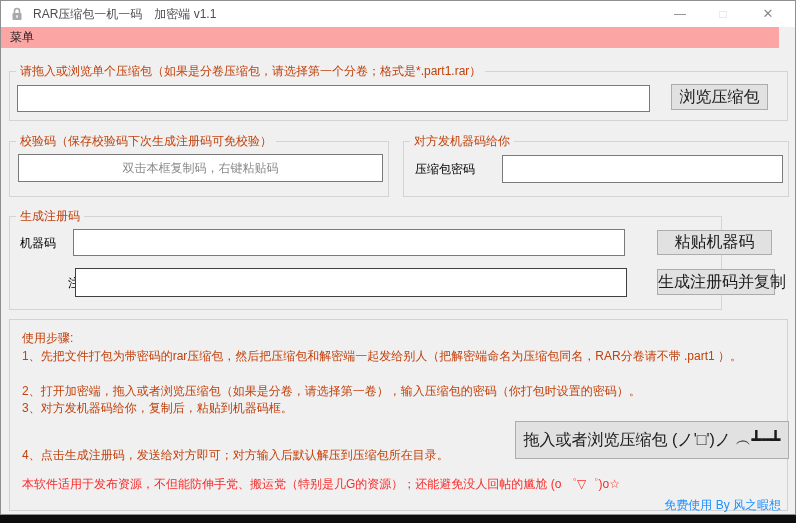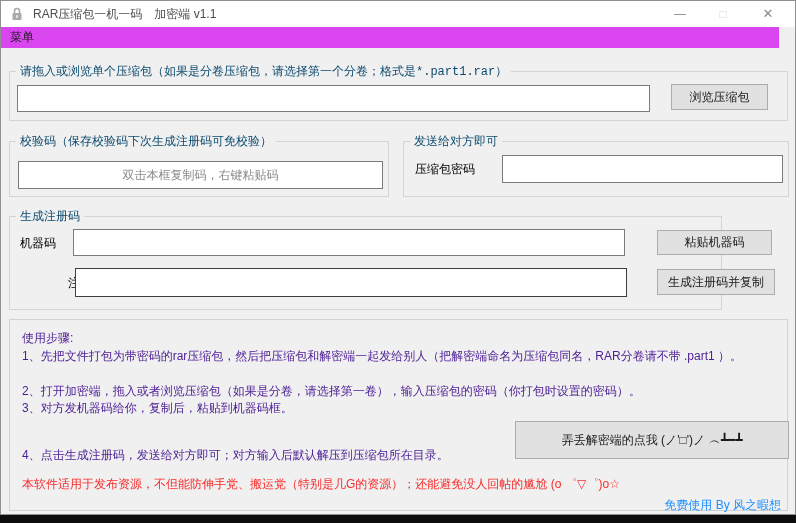--- a/index.html
+++ b/index.html
@@ -17,45 +17,45 @@
   }
   
   .titlebar { position:absolute; top:0; left:0; right:0; height:26px; background:#ffffff; }
   .app-icon { position:absolute; left:9px; top:6px; width:14px; height:14px; }
   .title-text { position:absolute; left:32px; top:0; height:26px; line-height:26px; color:#4d4d4d; white-space:pre; }
   .winbtn { position:absolute; top:0; width:32px; height:26px; line-height:26px; text-align:center; color:#8a8a8a; font-size:12px; background:transparent; border:none; font-family:inherit; }
   .winbtn.min { left:663px; }
   .winbtn.max { left:706px; color:#d9d9d9; }
   .winbtn.close { left:751px; font-size:13px; }
   
-  .menubar { position:absolute; top:26px; left:0; right:16px; height:21px; background:#d946ef; }
+  .menubar { position:absolute; top:26px; left:0; right:16px; height:21px; background:#fca5a5; }
   .menu-item { position:absolute; left:0; top:0; height:21px; line-height:21px; padding:0 9px; color:#1a1a1a; background:transparent; border:none; font-family:inherit; font-size:12px; }
   
   .group { position:absolute; border:1px solid #d4d4d4; }
-  .glabel { position:absolute; top:-9px; left:6px; background:#f0f0f0; padding:0 4px; color:#0c4a6e; white-space:nowrap;font-family:Liberation Mono, monospace; }
+  .glabel { position:absolute; top:-9px; left:6px; background:#f0f0f0; padding:0 4px; color:#c2410c; white-space:nowrap; }
   .tb {
     position:absolute; border:1px solid #7a7a7a; background:#fff;
     font-family:inherit; font-size:12px; color:#1a1a1a; padding:0 5px; outline:none;
   }
   .tb::placeholder { color:#8a8a8a; opacity:1; }
   .tb.center { text-align:center; }
   .tb.dark { border-color:#3f3f3f; }
   .btn {
     position:absolute; background:#e1e1e1; border:1px solid #acacac;
-    font-family:inherit; font-size:12px; color:#1a1a1a; white-space:nowrap;
+    font-family:inherit; font-size:16px; color:#1a1a1a; white-space:nowrap;
   }
   .flabel { position:absolute; color:#000000; white-space:nowrap; }
   
   .g-archive { left:8px; top:70px; width:779px; height:50px; }
   .g-check   { left:8px; top:140px; width:380px; height:56px; }
   .g-pwd     { left:402px; top:140px; width:386px; height:56px; }
   .g-reg     { left:8px; top:215px; width:713px; height:94px; }
   
   .steps-panel { position:absolute; left:8px; top:318px; width:779px; height:192px; border:1px solid #d2d2d2; background:#f0f0f0; }
-  .step-line { position:absolute; left:12px; white-space:nowrap; color:#4c1d95; }
+  .step-line { position:absolute; left:12px; white-space:nowrap; color:#c2410c; }
   .warning { position:absolute; left:12px; top:156px; white-space:nowrap; }
   .credit { position:absolute; right:6px; top:177px; white-space:nowrap; }
   .flip-btn { left:505px; top:101px; width:274px; height:38px; }
   .black-strip { position:absolute; left:0; bottom:0; width:796px; height:8px; background:#0d0d0d; }
 </style>
 </head>
 <body>
 
 <div class="window">
 
@@ -78,45 +78,45 @@
   </div>
 
   <div class="group g-archive">
     <span class="glabel">请拖入或浏览单个压缩包（如果是分卷压缩包，请选择第一个分卷；格式是*.part1.rar）</span>
     <input class="tb" style="left: 7px; top: 13px; width: 633px; height: 27px;" value="">
   </div>
   <button class="btn" style="left:670px; top:83px; width:97px; height:26px;">浏览压缩包</button>
 
   <div class="group g-check">
     <span class="glabel">校验码（保存校验码下次生成注册码可免校验）</span>
-    <input class="tb center" style="left: 8px; top: 12px; width: 365px; height: 28px; margin-top: 7px;" placeholder="双击本框复制码，右键粘贴码">
+    <input class="tb center" style="left: 8px; top: 12px; width: 365px; height: 28px;" placeholder="双击本框复制码，右键粘贴码">
   </div>
 
   <div class="group g-pwd">
-    <span class="glabel">发送给对方即可</span>
+    <span class="glabel">对方发机器码给你</span>
     <span class="flabel" style="left:11px; top:19px;">压缩包密码</span>
     <input class="tb" style="left: 98px; top: 13px; width: 281px; height: 28px;" value="">
   </div>
 
   <div class="group g-reg">
     <span class="glabel">生成注册码</span>
     <span class="flabel" style="left:10px; top:18px;">机器码</span>
     <input class="tb" style="left: 63px; top: 12px; width: 552px; height: 27px;" value="">
     <span class="flabel" style="left:10px; top:58px;margin-left:48px;">注册码</span>
     <input class="tb dark" style="left: 65px; top: 51px; width: 552px; height: 29px;" value="">
   </div>
   <button class="btn" style="left:656px; top:268px; width:118px; height:26px;">生成注册码并复制</button>
   <button class="btn" style="left:656px; top:229px; width:115px; height:25px;">粘贴机器码</button>
 
   <div class="steps-panel">
     <div class="step-line" style="top:10px;">使用步骤:</div>
     <div class="step-line" style="top:28px;">1、先把文件打包为带密码的rar压缩包，然后把压缩包和解密端一起发给别人（把解密端命名为压缩包同名，RAR分卷请不带 .part1 ）。</div>
     <div class="step-line" style="top:63px;">2、打开加密端，拖入或者浏览压缩包（如果是分卷，请选择第一卷），输入压缩包的密码（你打包时设置的密码）。</div>
     <div class="step-line" style="top:80px;">3、对方发机器码给你，复制后，粘贴到机器码框。</div>
     <div class="step-line" style="top:127px;">4、点击生成注册码，发送给对方即可；对方输入后默认解压到压缩包所在目录。</div>
-    <button class="btn flip-btn">弄丢解密端的点我 (ノ'□')ノ ︵┻━┻</button>
+    <button class="btn flip-btn">拖入或者浏览压缩包 (ノ'□')ノ ︵┻━┻</button>
     <div class="warning" style="color: rgb(249, 43, 43);">本软件适用于发布资源，不但能防伸手党、搬运党（特别是几G的资源）；还能避免没人回帖的尴尬 (o ゜▽゜)o☆</div>
     <div class="credit" style="color: rgb(30, 144, 255);">免费使用 By 风之暇想</div>
   </div>
 
 </div>
 
 <div class="black-strip"></div>
 
 </body></html>

